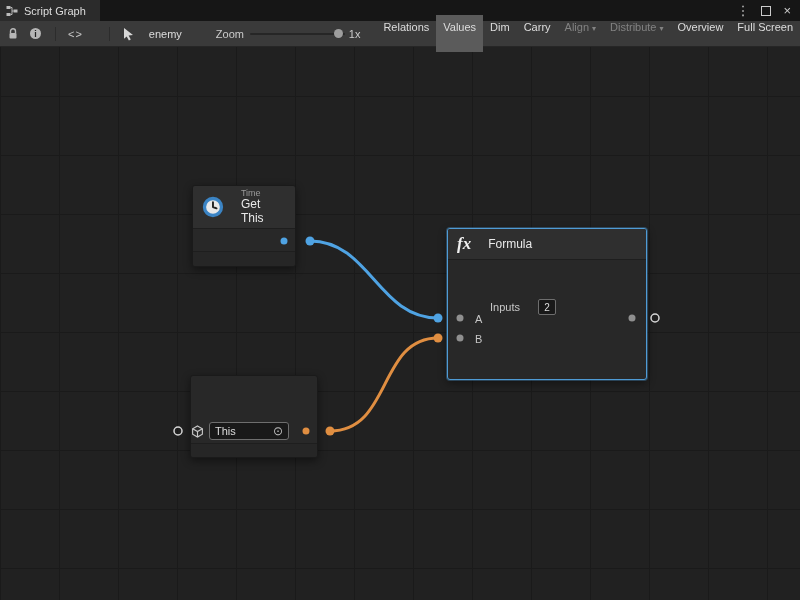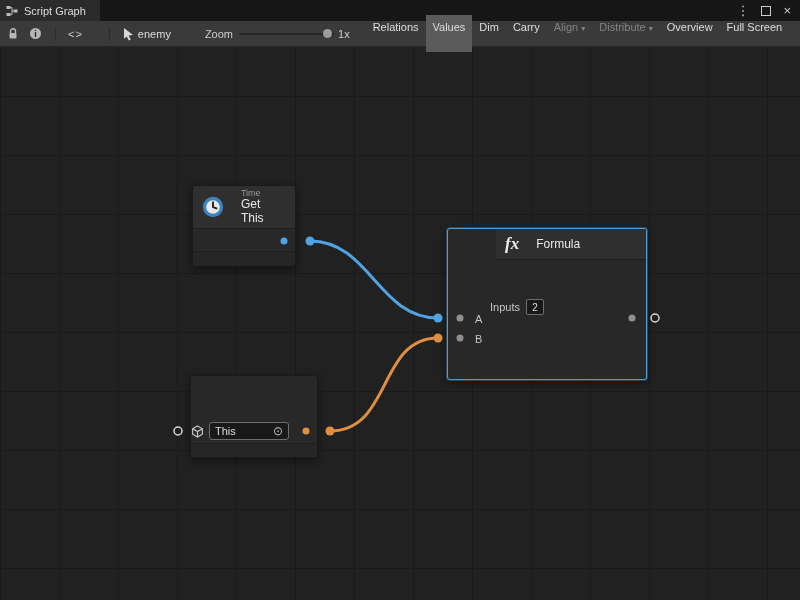--- a/index.html
+++ b/index.html
@@ -31,21 +31,21 @@
     background:#3a3a3a; border-bottom:1px solid #262626;
     display:flex; align-items:center; font-size:11px; color:#dddddd; z-index:10;
   }
   .tb-icon { display:inline-flex; align-items:center; justify-content:center; }
   .info-circle {
     width:11px; height:11px; border-radius:50%; background:#b5b5b5; color:#222;
     font-size:9px; font-weight:bold; display:inline-flex; align-items:center; justify-content:center;
   }
   .code-glyph { color:#c9c9c9; font-size:11px; letter-spacing:1px; }
   .tb-sep { width:1px; height:14px; background:#2c2c2c; }
-  .graph-ref { display:flex; align-items:center; gap:4px;justify-content:space-between; }
+  .graph-ref { display:flex; align-items:center; gap:15px;justify-content:space-between; }
   .zoom-label { color:#cccccc; }
   .zoom-slider { position:relative; width:95px; height:25px; }
   .zoom-track { position:absolute; top:12px; left:0; right:0; height:2px; background:#262626; border-radius:1px; }
   .zoom-handle { position:absolute; top:8px; left:84px; width:9px; height:9px; border-radius:50%; background:#9d9d9d; }
   .tb-buttons { display:flex; align-items:center; height:25px; }
   .tb-btn { padding:0 7px; height:37px; line-height:25px; white-space:nowrap; cursor:default; }
   .tb-btn.active { background:#5b5b5b; }
   .tb-btn.disabled { color:#828282; }
   .caret { font-size:8px; margin-left:3px; }
 
@@ -76,33 +76,32 @@
   .node-footer { position:absolute; left:0; right:0; bottom:0; border-top:1px solid #1e1e1e; background:#262626; border-radius:0 0 2px 2px; }
 
   #node-get-time { left:192px; top:185px; width:104px; height:82px; }
   #node-get-time .node-header { height:42px; }
   #node-get-time .node-footer { height:14px; }
 
   #node-formula {
     left:447px; top:228px; width:200px; height:152px;
     border:1px solid #4f9bd5;
     box-shadow:0 0 0 1px rgba(79,155,213,0.35), 0 3px 8px rgba(0,0,0,0.45);
-    padding-left:48px;
   }
   #node-formula .node-header { height:30px; }
   .fx-glyph {
     font-family:"Liberation Serif", serif; font-style:italic; font-weight:bold;
     font-size:17px; color:#f0f0f0;
   }
   .expr-field {
     position:absolute; left:40px; top:32px; width:152px; height:32px;
     background:#191919; border:1px solid #6e6e6e; border-radius:3px;
     color:#c8c8c8; font-size:11px; line-height:13px; padding:3px 6px; box-sizing:border-box;
   }
-  .inputs-row { position:absolute; left:42px; top:70px; height:16px; display:flex; align-items:center; gap:6px; color:#c8c8c8; font-size:11px; }
+  .inputs-row { position:absolute; left:42px; top:70px; height:16px; display:flex; align-items:center; gap:18px; color:#c8c8c8; font-size:11px; }
   .count-box {
     width:16px; height:14px; background:#191919; border:1px solid #6e6e6e; border-radius:2px;
     display:flex; align-items:center; justify-content:center; font-size:10px; color:#dddddd;
   }
   .port-row { position:absolute; left:0; right:0; height:16px; display:flex; align-items:center; }
   .port-row.row-a { top:82px; }
   .port-row.row-b { top:102px; }
   .port-label { padding-left:27px; font-size:11px; color:#c6c6c6; }
 
   #node-get-name { left:190px; top:375px; width:128px; height:83px; }

